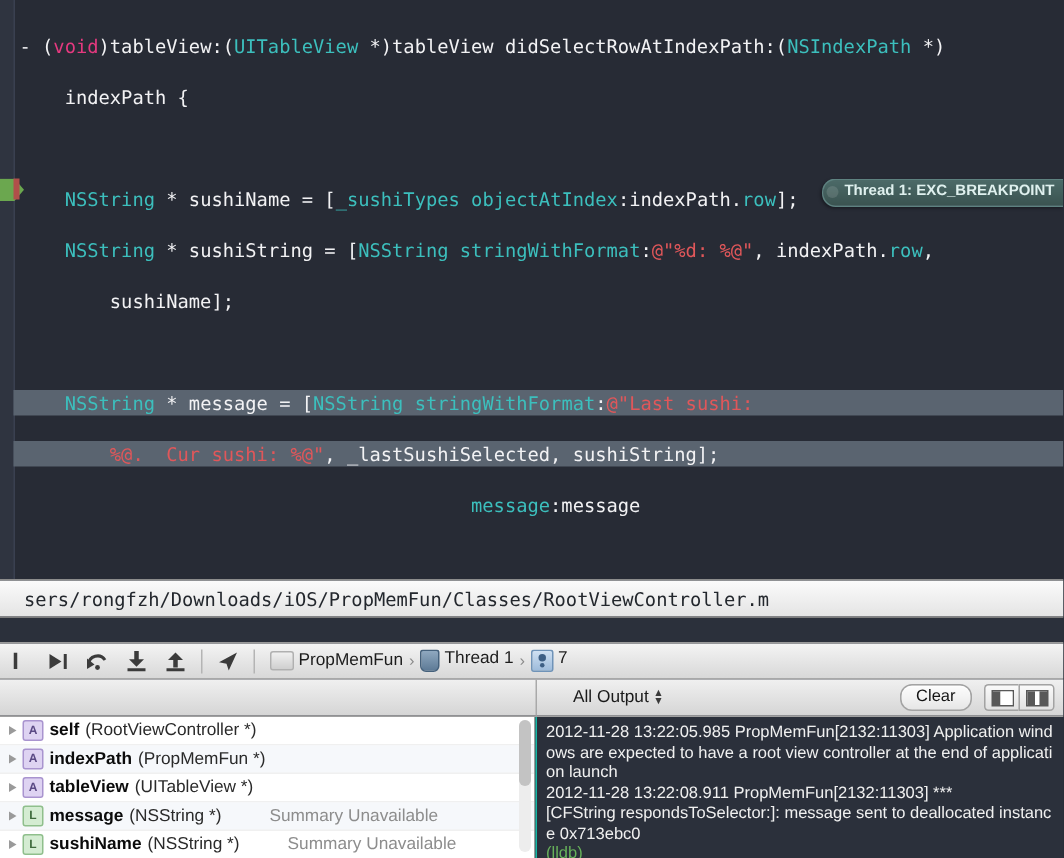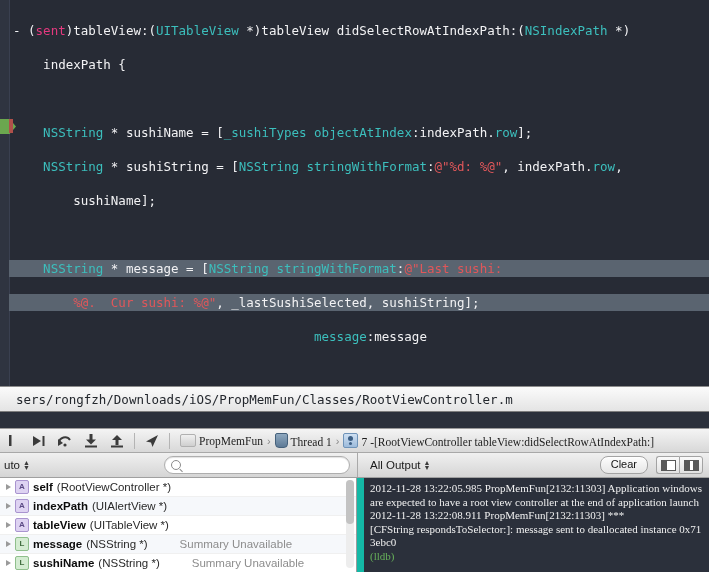--- a/index.html
+++ b/index.html
@@ -111,21 +111,21 @@
     display: flex; align-items: center; justify-content: center;
     color: #3b3b3b;
   }
   .tb-sep { width: 1px; height: 16px; background: #b4b4b4; margin: 0 4px; }
   .breadcrumb {
     display: flex; align-items: center;
     font-size: 11.5px; color: #1c1c1c;
     margin-left: 4px;
     white-space: nowrap; overflow: hidden;
   }
-  .bc-item { display: flex; align-items: flex-end; gap: 3px; padding: 0 2px; font-family: Liberation Serif, serif; }
+  .bc-item { display: flex; align-items: flex-start; gap: 3px; padding: 0 2px; }
   .bc-sep { color: #8a8a8a; margin: 0 2px; font-size: 11px; }
   .bc-proj-icon {
     width: 14px; height: 11px; border-radius: 2px;
     background: linear-gradient(to bottom, #f0f0f0, #cfcfcf);
     border: 1px solid #b0b0b0;
   }
   .bc-thread-icon {
     width: 11px; height: 13px;
     background: linear-gradient(to bottom,#8fa8bf,#5d7a96);
     border-radius: 2px 2px 4px 4px;
@@ -238,46 +238,46 @@
   }
   .vscroll i {
     display:block; width: 8px; height: 44px;
     background: #c3c3c3; border-radius: 4px;
   }
 
   .console {
     position: absolute; left: 357px; top: 478px; right: 0; height: 94px;
     background: #2b303b;
     color: #f0f0f0;
-    font-family: Liberation Serif, serif;
+    font-family: Liberation Sans, sans-serif;
     font-size: 11px;
     line-height: 13.5px;
     padding: 4px 6px 0 6px;
     white-space: pre-wrap;
     word-break: break-all;
     overflow: hidden;
     box-sizing: border-box;
-    border-left: 7px solid #14b8a6;
+    border-left: 1px solid #14b8a6;
   }
   .console .lldb { color: #67b15a; }
   .pane-divider {
     position: absolute; left: 356px; top: 478px; width: 1px; height: 94px;
     background: #9c9c9c;
   }
 </style>
 </head>
 <body>
 
 <div id="app">
 
   <div class="editor">
     <div class="gutter"></div>
 
     <div class="code">
-<div class="ln"><span class="plain">- (</span><span class="kw">sent</span><span class="plain">)tableView:(</span><span class="type">UITableView</span><span class="plain"> *)tableView didSelectRowAtIndexPath:(</span><span class="type">NSIndexPath</span><span class="plain"> *)</span></div>
+<div class="ln"><span class="plain">- (</span><span class="kw">void</span><span class="plain">)tableView:(</span><span class="type">UITableView</span><span class="plain"> *)tableView didSelectRowAtIndexPath:(</span><span class="type">NSIndexPath</span><span class="plain"> *)</span></div>
 <div class="ln"><span class="plain">    indexPath {</span></div>
 <div class="ln"> </div>
 <div class="ln"><span class="plain">    </span><span class="type">NSString</span><span class="plain"> * sushiName = [</span><span class="type">_sushiTypes</span><span class="plain"> </span><span class="sel">objectAtIndex</span><span class="plain">:indexPath.</span><span class="type">row</span><span class="plain">];</span></div>
 <div class="ln"><span class="plain">    </span><span class="type">NSString</span><span class="plain"> * sushiString = [</span><span class="type">NSString</span><span class="plain"> </span><span class="sel">stringWithFormat</span><span class="plain">:</span><span class="str">@"%d: %@"</span><span class="plain">, indexPath.</span><span class="type">row</span><span class="plain">,</span></div>
 <div class="ln"><span class="plain">        sushiName];</span></div>
 <div class="ln"> </div>
 <div class="ln hl"><span class="plain">    </span><span class="type">NSString</span><span class="plain"> * message = [</span><span class="type">NSString</span><span class="plain"> </span><span class="sel">stringWithFormat</span><span class="plain">:</span><span class="str">@"Last sushi: </span></div>
 <div class="ln hl"><span class="str">        %@.  Cur sushi: %@"</span><span class="plain">, _lastSushiSelected, sushiString];</span></div>
 <div class="ln"><span class="plain">                                        </span><span class="sel">message</span><span class="plain">:message</span></div>
 
@@ -292,20 +292,21 @@
 
 
 
 
 
 
     </div>
 
     <div class="pc-arrow"></div>
     <div class="bp-stripe"></div>
+    <div class="bp-bubble">Thread 1: EXC_BREAKPOINT</div>
   </div>
 
   <div class="pathbar">sers/rongfzh/Downloads/iOS/PropMemFun/Classes/RootViewController.m</div>
   <div class="dark-strip"></div>
 
   <div class="debugbar">
     <div class="tb-btn">
       <svg width="8" height="11" viewBox="0 0 8 11">
           <rect x="0" y="0" width="2.5" height="11" fill="#3b3b3b"></rect>
         </svg>
@@ -352,41 +353,28 @@
       </span>
       <span class="bc-sep">›</span>
       <span class="bc-item">
         <span class="bc-thread-icon"></span>
         <span>Thread 1</span>
       </span>
       <span class="bc-sep">›</span>
       <span class="bc-item">
         <span class="bc-frame-icon"></span>
         <span>7</span>
-        <span>-[RootViewController tableView:didSelectRowAtIndexPath:]</span>
       </span>
     </div>
   </div>
 
   <div class="filterbar">
-    <div class="fb-left">
-      <div class="popup">
-        <span>uto</span>
-        <span class="stepper">▲<br>▼</span>
-      </div>
-      <div style="flex:1"></div>
-      <div class="search-field">
-        <span class="mag"></span>
-        <span></span>
-      </div>
-      <div style="width:6px"></div>
-    </div>
 
     <div class="fb-right">
-      <div class="popup" style="margin-left:8px">
+      <div class="popup" style="margin-left:20px">
         <span>All Output</span>
         <span class="stepper">▲<br>▼</span>
       </div>
       <div style="flex:1"></div>
       <div class="clear-btn">Clear</div>
       <div style="width:8px"></div>
       <div class="pane-btn left">
         <span class="pb-glyph">
           <i style="width:5px;background:#585858"></i>
             <i style="width:8px;background:#fff"></i>
@@ -408,21 +396,21 @@
       <span class="tri"></span>
       <span class="badge A">A</span>
       <span class="vname">self</span>
       <span class="vtype">(RootViewController *)</span>
       <span class="vsum"></span>
     </div>
     <div class="var-row">
       <span class="tri"></span>
       <span class="badge A">A</span>
       <span class="vname">indexPath</span>
-      <span class="vtype">(UIAlertView *)</span>
+      <span class="vtype">(PropMemFun *)</span>
       <span class="vsum"></span>
     </div>
     <div class="var-row">
       <span class="tri"></span>
       <span class="badge A">A</span>
       <span class="vname">tableView</span>
       <span class="vtype">(UITableView *)</span>
       <span class="vsum"></span>
     </div>
     <div class="var-row">

